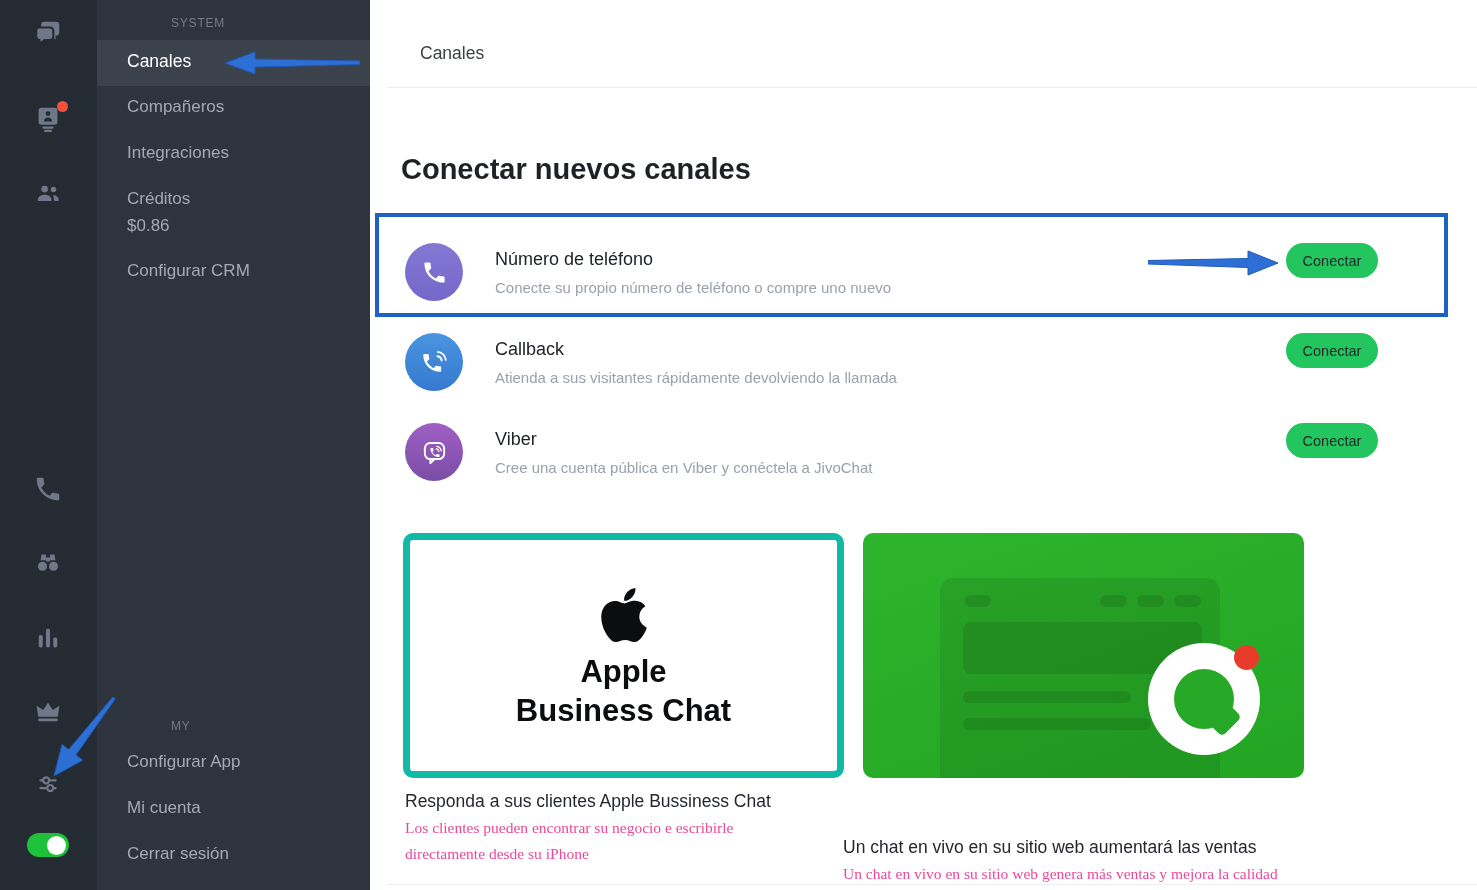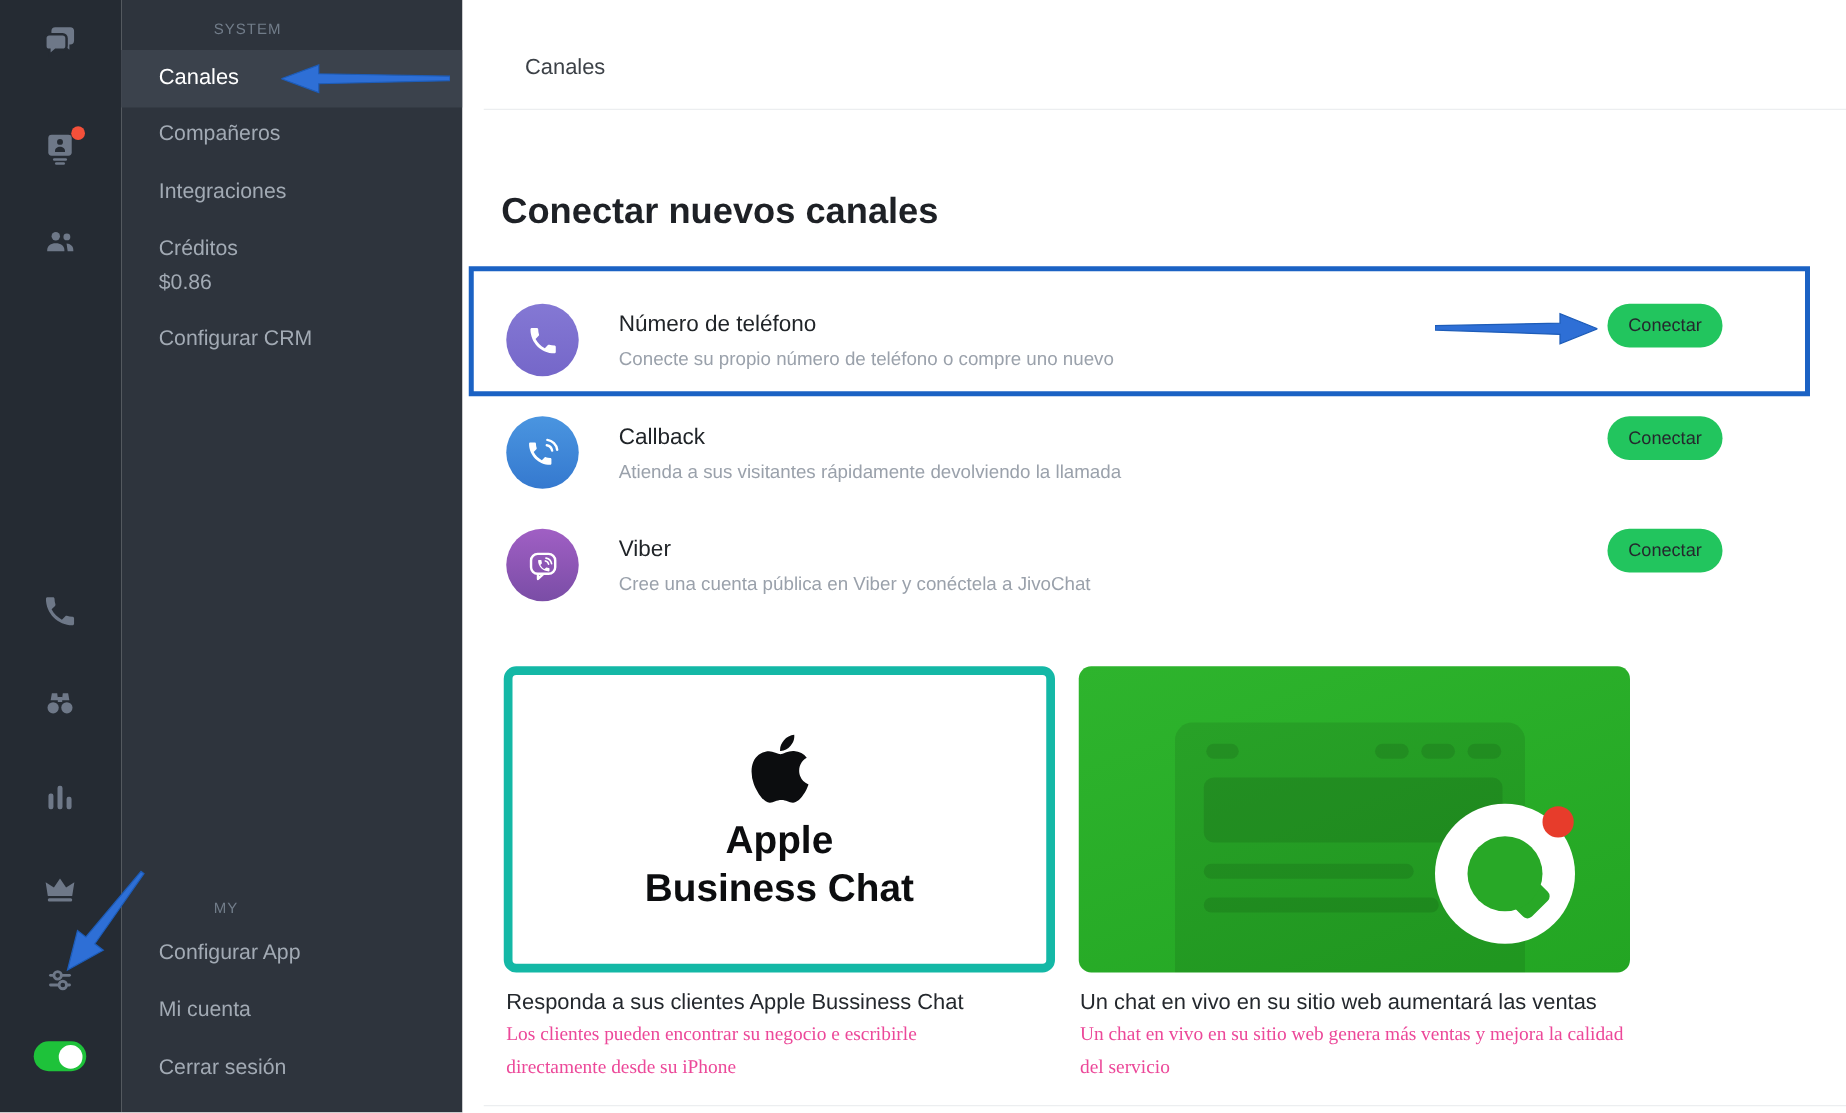--- a/index.html
+++ b/index.html
@@ -48,21 +48,21 @@
   .mp1{left:25px;}.mp2{left:160px;width:27px;}.mp3{left:197px;width:27px;}.mp4{left:234px;width:27px;}
   .mbanner{left:23px;top:44px;width:239px;height:52px;border-radius:8px;}
   .ml1{left:23px;top:113px;width:168px;height:12px;border-radius:6px;}
   .ml2{left:23px;top:140px;width:188px;height:12px;border-radius:6px;}
   .logo{position:absolute;left:285px;top:110px;width:112px;height:112px;background:#fff;border-radius:50%;}
   .lhole{position:absolute;left:26px;top:26px;width:60px;height:60px;background:#28a827;border-radius:50%;}
   .ltail{position:absolute;left:60px;top:60px;width:28px;height:28px;background:#28a827;transform:rotate(45deg);border-radius:5px;}
   .ldot{position:absolute;left:86px;top:2px;width:25px;height:25px;background:#e73c2b;border-radius:50%;}
   .cap-t{position:absolute;top:791px;font-size:17.5px;font-weight:400;color:#24282d;white-space:nowrap;}
   .cap-x{position:absolute;top:815px;font-size:15.5px;color:#ec4899;line-height:26px;font-family:Liberation Serif, serif;}
-  .capL{left:35px;}.capR{left:494px;}
+  .capL{left:35px;}.capR{left:473px;margin-top:46px;}
   .cap-x.capL{width:380px;}.cap-x.capR{width:440px;}
   
   .arrow{position:absolute;z-index:10;pointer-events:none;}
   .arrow path{fill:#2e6fd6;stroke:#1d5cb8;stroke-width:1;}
 </style>
 </head>
 <body>
 
 <div class="iconbar">
   <div class="ic" style="top:18px">

